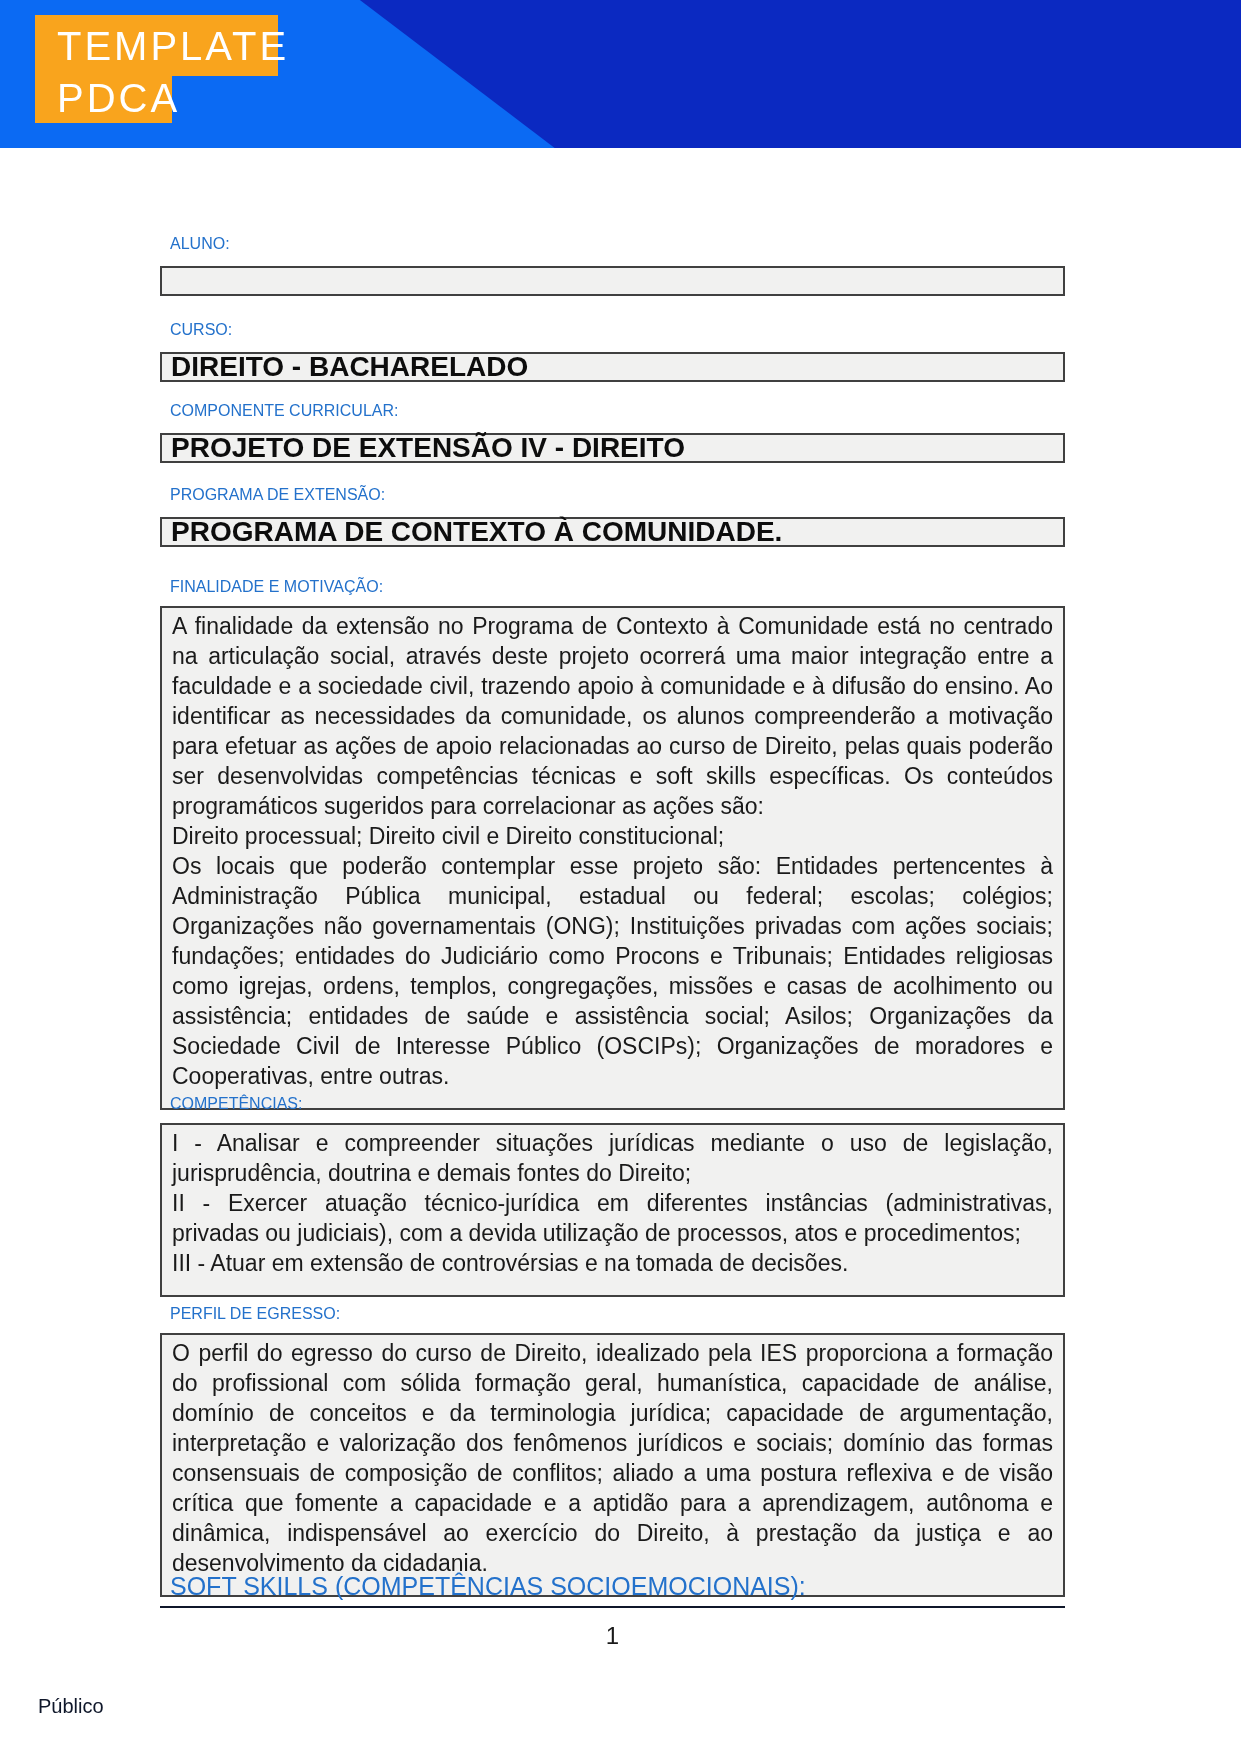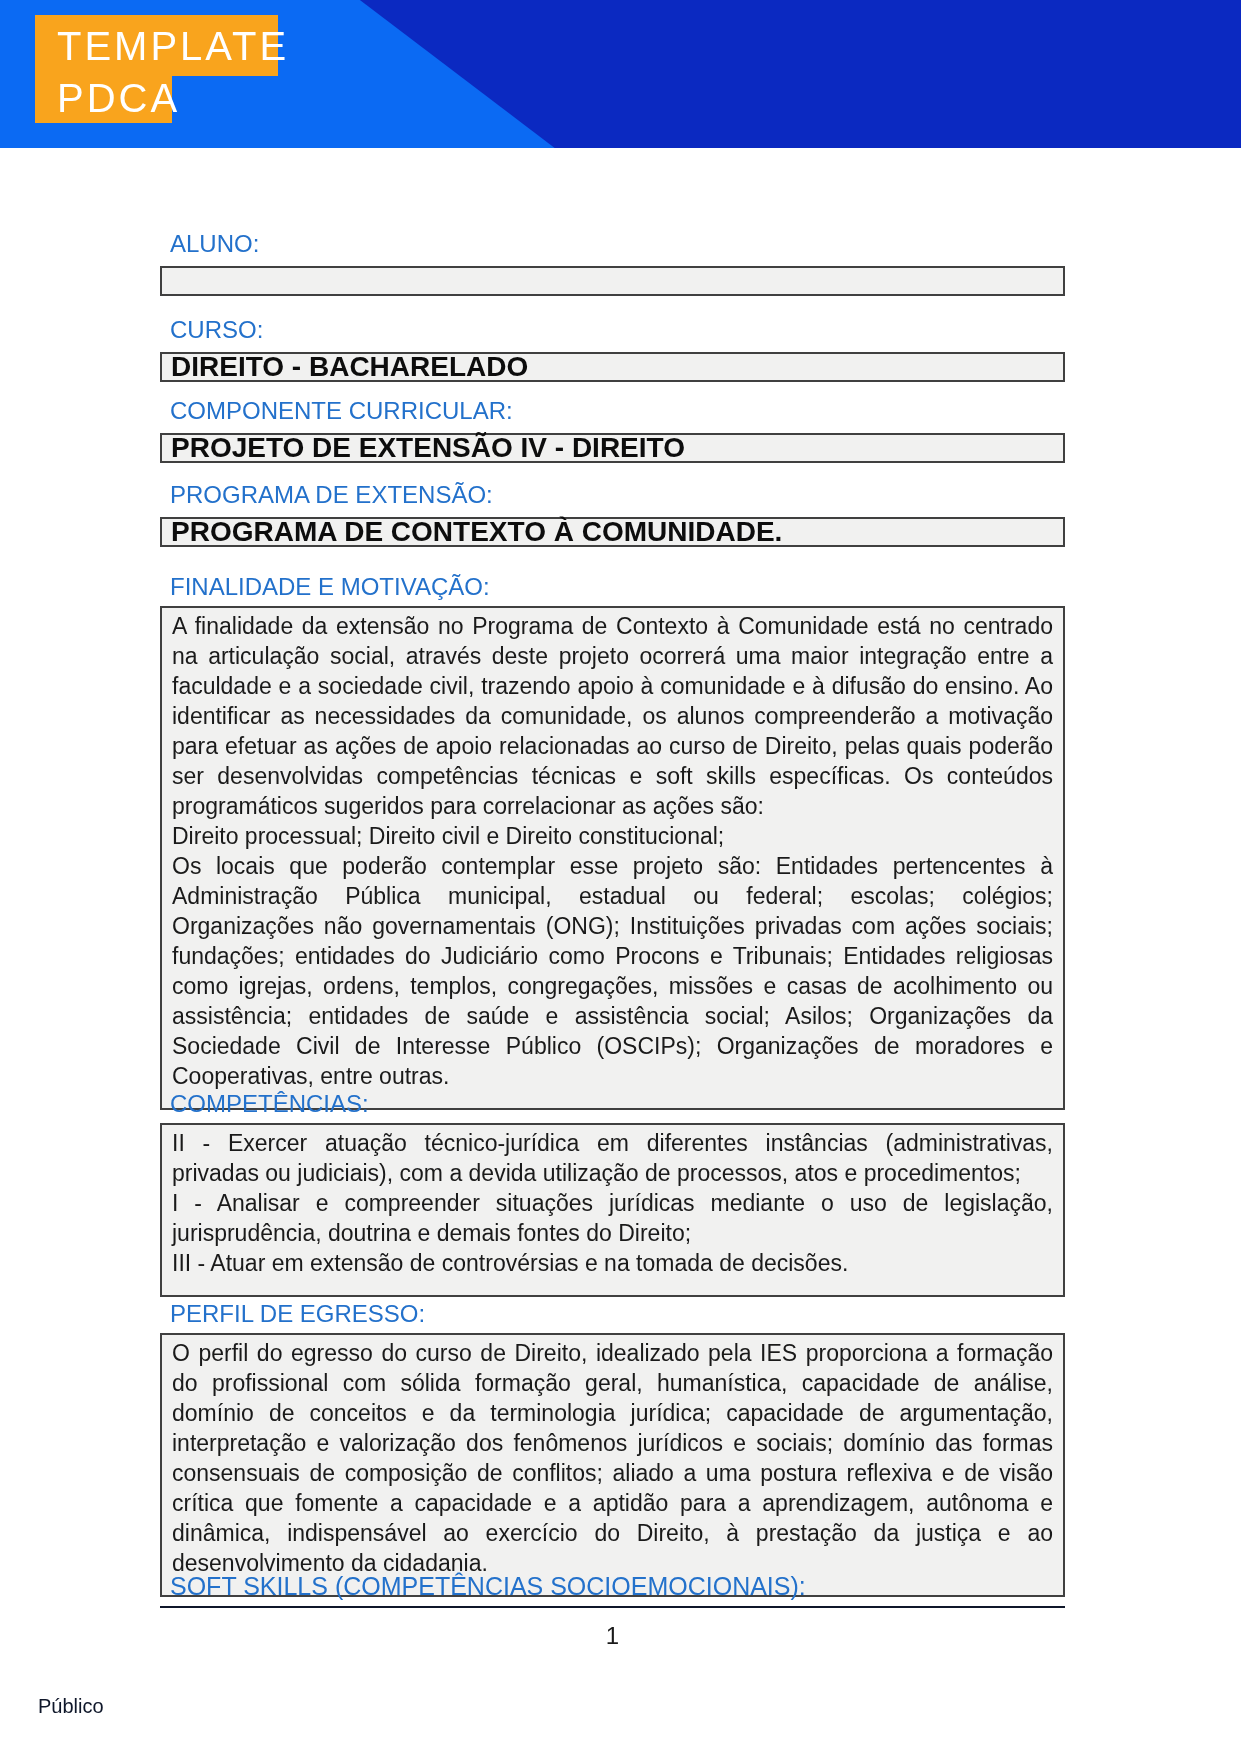--- a/index.html
+++ b/index.html
@@ -35,21 +35,21 @@
   }
   .logo-line1 { width: 243px; height: 61px; line-height: 63px; }
   .logo-line2 { width: 137px; height: 47px; line-height: 44px; }
 
   
   .page { position: absolute; top: 0; left: 0; width: 1241px; height: 1755px; }
 
   .doc-label {
     position: absolute; left: 170px;
     color: #2371cb;
-    font-size: 24px;
+    font-size: 16px;
     line-height: 27px;
     white-space: nowrap;
   }
   .doc-box {
     position: absolute; left: 160px;
     width: 905px;
     background: #f1f1f0;
     border: 2px solid #404040;
   }
   .value-box {
@@ -115,22 +115,22 @@
 
   <div class="doc-label" style="top:573px">FINALIDADE E MOTIVAÇÃO:</div>
   <div class="doc-box para-box" style="top:606px; min-height:470px">
     <p>A finalidade da extensão no Programa de Contexto à Comunidade está no centrado na articulação social, através deste projeto ocorrerá uma maior integração entre a faculdade e a sociedade civil, trazendo apoio à comunidade e à difusão do ensino. Ao identificar as necessidades da comunidade, os alunos compreenderão a motivação para efetuar as ações de apoio relacionadas ao curso de Direito, pelas quais poderão ser desenvolvidas competências técnicas e soft skills específicas. Os conteúdos programáticos sugeridos para correlacionar as ações são:</p>
     <p>Direito processual; Direito civil e Direito constitucional;</p>
     <p>Os locais que poderão contemplar esse projeto são: Entidades pertencentes à Administração Pública municipal, estadual ou federal; escolas; colégios; Organizações não governamentais (ONG); Instituições privadas com ações sociais; fundações; entidades do Judiciário como Procons e Tribunais; Entidades religiosas como igrejas, ordens, templos, congregações, missões e casas de acolhimento ou assistência; entidades de saúde e assistência social; Asilos; Organizações da Sociedade Civil de Interesse Público (OSCIPs); Organizações de moradores e Cooperativas, entre outras.</p>
   </div>
 
   <div class="doc-label" style="top:1090px">COMPETÊNCIAS:</div>
   <div class="doc-box para-box" style="top:1123px; min-height:160px">
+    <p>I - Analisar e compreender situações jurídicas mediante o uso de legislação, jurisprudência, doutrina e demais fontes do Direito;</p>
     <p>II - Exercer atuação técnico-jurídica em diferentes instâncias (administrativas, privadas ou judiciais), com a devida utilização de processos, atos e procedimentos;</p>
-    <p>I - Analisar e compreender situações jurídicas mediante o uso de legislação, jurisprudência, doutrina e demais fontes do Direito;</p>
     <p>III - Atuar em extensão de controvérsias e na tomada de decisões.</p>
   </div>
 
   <div class="doc-label" style="top:1300px">PERFIL DE EGRESSO:</div>
   <div class="doc-box para-box" style="top:1333px; min-height:222px">
     <p>O perfil do egresso do curso de Direito, idealizado pela IES proporciona a formação do profissional com sólida formação geral, humanística, capacidade de análise, domínio de conceitos e da terminologia jurídica; capacidade de argumentação, interpretação e valorização dos fenômenos jurídicos e sociais; domínio das formas consensuais de composição de conflitos; aliado a uma postura reflexiva e de visão crítica que fomente a capacidade e a aptidão para a aprendizagem, autônoma e dinâmica, indispensável ao exercício do Direito, à prestação da justiça e ao desenvolvimento da cidadania.</p>
   </div>
 
   <div class="rule-label" style="top:1573px">
     <span>SOFT SKILLS (COMPETÊNCIAS SOCIOEMOCIONAIS):</span>

